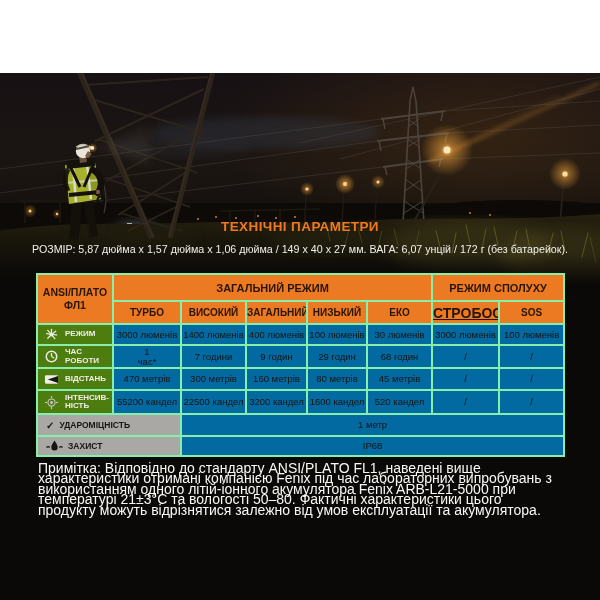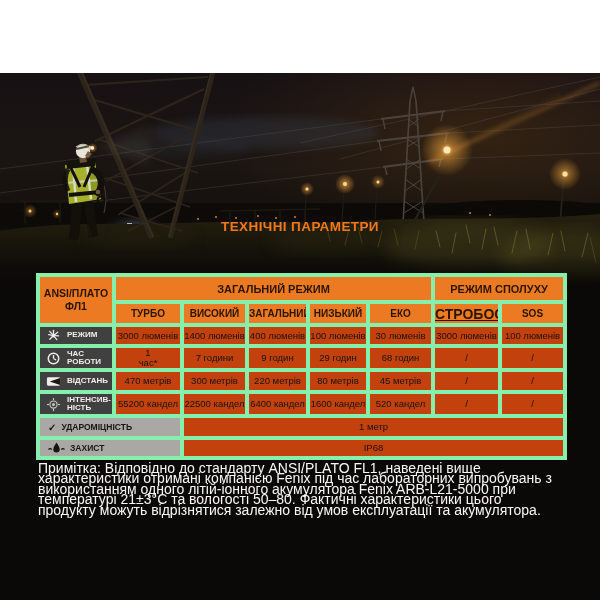--- a/index.html
+++ b/index.html
@@ -16,32 +16,32 @@
   }
   .sizeline{
     position:absolute;top:170px;left:0;width:100%;text-align:center;
     color:#f3f0eb;font-size:10.7px;
   }
   table.spec{
     position:absolute;top:200px;left:36px;width:527px;
     border-collapse:collapse;table-layout:fixed;
   }
   table.spec td{
-    border:4px solid #86efac;padding:0;text-align:center;vertical-align:middle;overflow:hidden;
+    border:2px solid #86efac;padding:0;text-align:center;vertical-align:middle;overflow:hidden;
   }
   .r27{height:27px}.r23{height:23px}.r21{height:21px}.r22{height:22px}.r24{height:24px}.r20{height:20px}
   .oh{background:#ec7a23;color:#2a1505;font-weight:bold;font-size:10px;}
   .group{font-size:11px;}
   .strobe{font-size:14px;font-weight:600;text-decoration:underline;}
   .corner{text-align:left;padding-left:9px;font-size:10.5px;line-height:13px;}
-  .lbl{background:#404040;color:#f2efea;}
+  .lbl{background:#4d7c0f;color:#f2efea;}
   .lblin{display:flex;align-items:center;gap:5px;padding-left:5px;text-align:left;}
   .lbltxt{font-size:8px;font-weight:bold;line-height:8.5px;white-space:pre-line;}
   .icon16{width:17px;height:17px;flex:0 0 17px;display:flex;align-items:center;justify-content:center;}
-  .val{background:#c2410c;color:#17150f;font-size:9.5px;line-height:10px;white-space:pre-line;}
+  .val{background:#0369a1;color:#17150f;font-size:9.5px;line-height:10px;white-space:pre-line;}
   .mlbl{background:#a9a8a5;color:#17150f;}
   .mlblin{display:flex;align-items:center;gap:5px;padding-left:8px;text-align:left;font-size:8.5px;font-weight:bold;}
   .chk{font-size:10px;font-weight:bold;}
   .picon{width:17px;height:13px;display:flex;align-items:center;justify-content:center;}
   .foot{position:absolute;top:390px;left:38px;width:524px;color:#faf8f4;font-size:14px;line-height:10.4px;}
   .foot p{margin:0;}
 </style>
 </head>
 <body>
 
@@ -285,20 +285,21 @@
           <line x1="104" y1="172" x2="108" y2="154"></line>
         <line x1="180" y1="168" x2="176" y2="152"></line>
           <line x1="230" y1="166" x2="234" y2="152"></line>
       </g>
     </g>
 
     <rect x="0" y="182" width="600" height="31" fill="url(#fadeB)"></rect>
   </svg>
 
   <div class="heading">ТЕХНІЧНІ ПАРАМЕТРИ</div>
+  <div class="sizeline">РОЗМІР: 5,87 дюйма x 1,57 дюйма x 1,06 дюйма / 149 x 40 x 27 мм. ВАГА: 6,07 унцій / 172 г (без батарейок).</div>
 
   <table class="spec">
     <colgroup>
       <col style="width:76px">
         <col style="width:68px">
         <col style="width:65px">
         <col style="width:61px">
       <col style="width:60px">
         <col style="width:65px">
         <col style="width:67px">
@@ -382,21 +383,21 @@
             <svg width="15" height="15" viewBox="0 0 16 16">
               <rect x="1" y="3.5" width="14" height="9" rx="1.2" fill="#efede8"></rect>
               <polygon points="15,4.2 4,8 15,11.8" fill="#1b1713"></polygon>
             </svg>
           </span>
           <span class="lbltxt">ВІДСТАНЬ</span>
         </div>
       </td>
       <td class="val">470 метрів</td>
       <td class="val">300 метрів</td>
-      <td class="val">220 метрів</td>
+      <td class="val">160 метрів</td>
       <td class="val">80 метрів</td>
       <td class="val">45 метрів</td>
       <td class="val">/</td>
       <td class="val">/</td>
     </tr>
 
     <tr class="r24">
       <td class="lbl">
         <div class="lblin">
           <span class="icon16">
@@ -410,21 +411,21 @@
               </g>
                   <circle cx="8" cy="8" r="1.6" fill="#c9c7c2"></circle>
             </svg>
           </span>
           <span class="lbltxt">ІНТЕНСИВ-
 НІСТЬ</span>
         </div>
       </td>
       <td class="val">55200 кандел</td>
       <td class="val">22500 кандел</td>
-      <td class="val">6400 кандел</td>
+      <td class="val">3200 кандел</td>
       <td class="val">1600 кандел</td>
       <td class="val">520 кандел</td>
       <td class="val">/</td>
       <td class="val">/</td>
     </tr>
 
     <tr class="r22">
       <td class="mlbl" colspan="2">
         <div class="mlblin">
           <span class="chk">✓</span>

